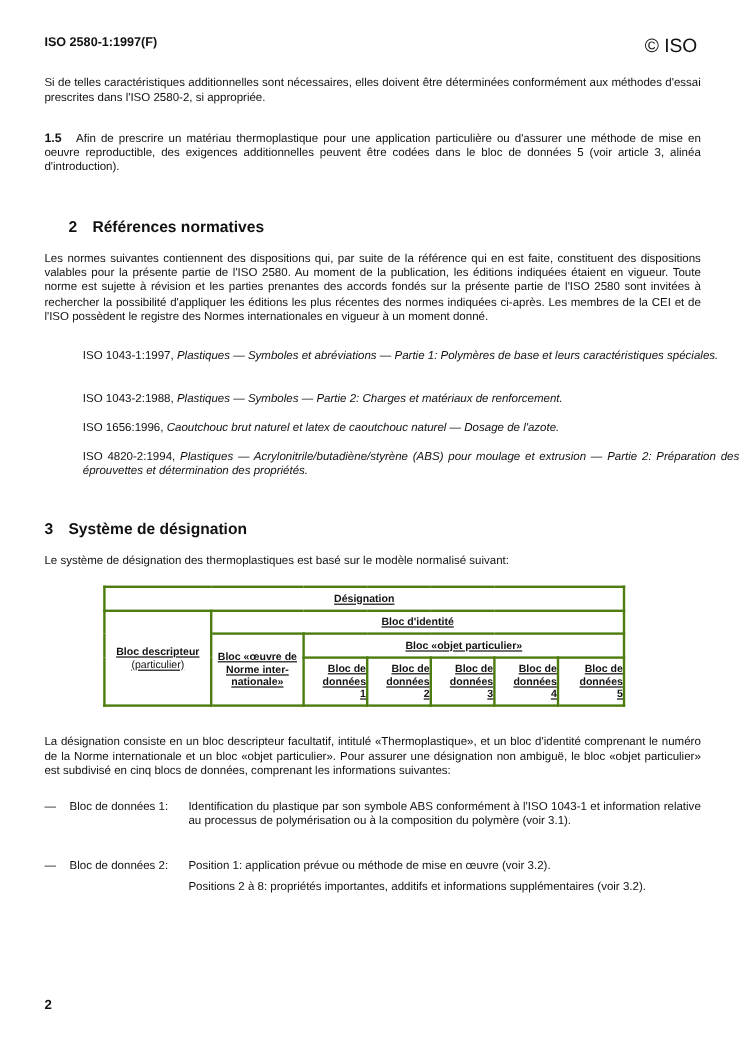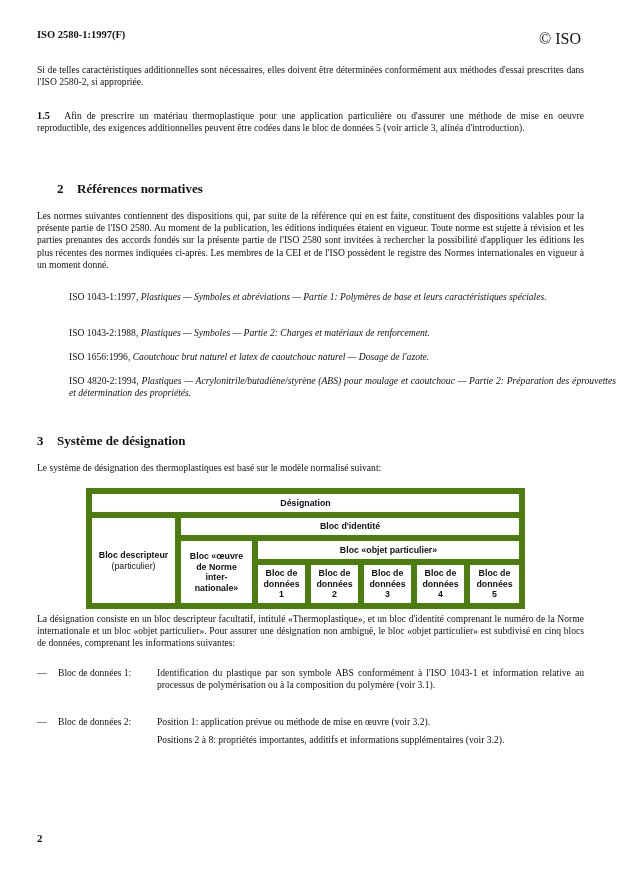--- a/index.html
+++ b/index.html
@@ -1,33 +1,33 @@
 <!DOCTYPE html>
 <html><head>
 <meta charset="utf-8">
 <style>
   html, body { margin: 0; padding: 0; background: #ffffff; }
   body { width: 622px; height: 878px; position: relative; overflow: hidden;
          font-family: "Liberation Sans", sans-serif; color: #111; }
-  .abs { position: absolute; font-family: Liberation Serif, serif; }
+  .abs { position: absolute; }
   .hdr { font-size: 10.5px; font-weight: bold; top: 29px; left: 37px; }
   .copy { font-size: 16px; top: 30px; right: 41px; }
   .para { font-size: 9.6px; line-height: 12.2px; text-align: justify; left: 37px; width: 547px; }
   .para b { font-weight: bold; font-size: 10.3px; }
   .h2 { font-size: 13px; font-weight: bold; left: 37px; }
   .h2 .num { display: inline-block; width: 20px; }
   .ref { font-size: 9.6px; line-height: 12.2px; text-align: justify; left: 37px; width: 547px; padding-left: 32px; }
   .ref i { font-style: italic; }
   table.des { position: absolute; left: 86px; top: 488px; width: 433px; border-collapse: collapse;
               font-size: 8.8px; font-weight: bold; text-align: center; table-layout: fixed; }
-  table.des td { border: 6px solid #4d7c0f; padding: 0; vertical-align: middle; line-height: 10.5px; }
+  table.des td { border: 2px solid #4d7c0f; padding: 0; vertical-align: middle; line-height: 10.5px; text-decoration: underline; }
   .r1 td { height: 18px; }
   .r2 td { height: 17px; }
   .r3 td { height: 18px; }
-  .r4 td { height: 38px; }
+  .r4 td { height: 38px; text-align: right; }
   .light { font-weight: normal; }
   .li { font-size: 9.6px; line-height: 12.2px; left: 37px; width: 547px; }
   .li .dash { position: absolute; left: 0; top: 0; }
   .li .term { position: absolute; left: 21px; top: 0; }
   .li .desc { position: absolute; left: 120px; top: 0; width: 427px; text-align: justify; }
   .pageno { font-size: 11px; font-weight: bold; left: 37px; top: 832px; }
 </style>
 </head>
 <body>
 
@@ -50,21 +50,21 @@
 <div class="abs ref" style="top:291px;">
   <span>ISO 1043-1:1997,</span> <i>Plastiques — Symboles et abréviations — Partie 1: Polymères de base et leurs caractéristiques spéciales.</i>
 </div>
 <div class="abs ref" style="top:327px;">
   <span>ISO 1043-2:1988,</span> <i>Plastiques — Symboles — Partie 2: Charges et matériaux de renforcement.</i>
 </div>
 <div class="abs ref" style="top:351px;">
   <span>ISO 1656:1996,</span> <i>Caoutchouc brut naturel et latex de caoutchouc naturel — Dosage de l'azote.</i>
 </div>
 <div class="abs ref" style="top:375px;">
-  <span>ISO 4820-2:1994,</span> <i>Plastiques — Acrylonitrile/butadiène/styrène (ABS) pour moulage et caoutchouc — Partie 2: Préparation des éprouvettes et détermination des propriétés.</i>
+  <span>ISO 4820-2:1994,</span> <i>Plastiques — Acrylonitrile/butadiène/styrène (ABS) pour moulage et extrusion — Partie 2: Préparation des éprouvettes et détermination des propriétés.</i>
 </div>
 
 <div class="abs h2" style="top:433px;">
   <span class="num">3</span><span>Système de désignation</span>
 </div>
 
 <div class="abs para" style="top:462px;">Le système de désignation des thermoplastiques est basé sur le modèle normalisé suivant:</div>
 
 <table class="des">
   <colgroup>

